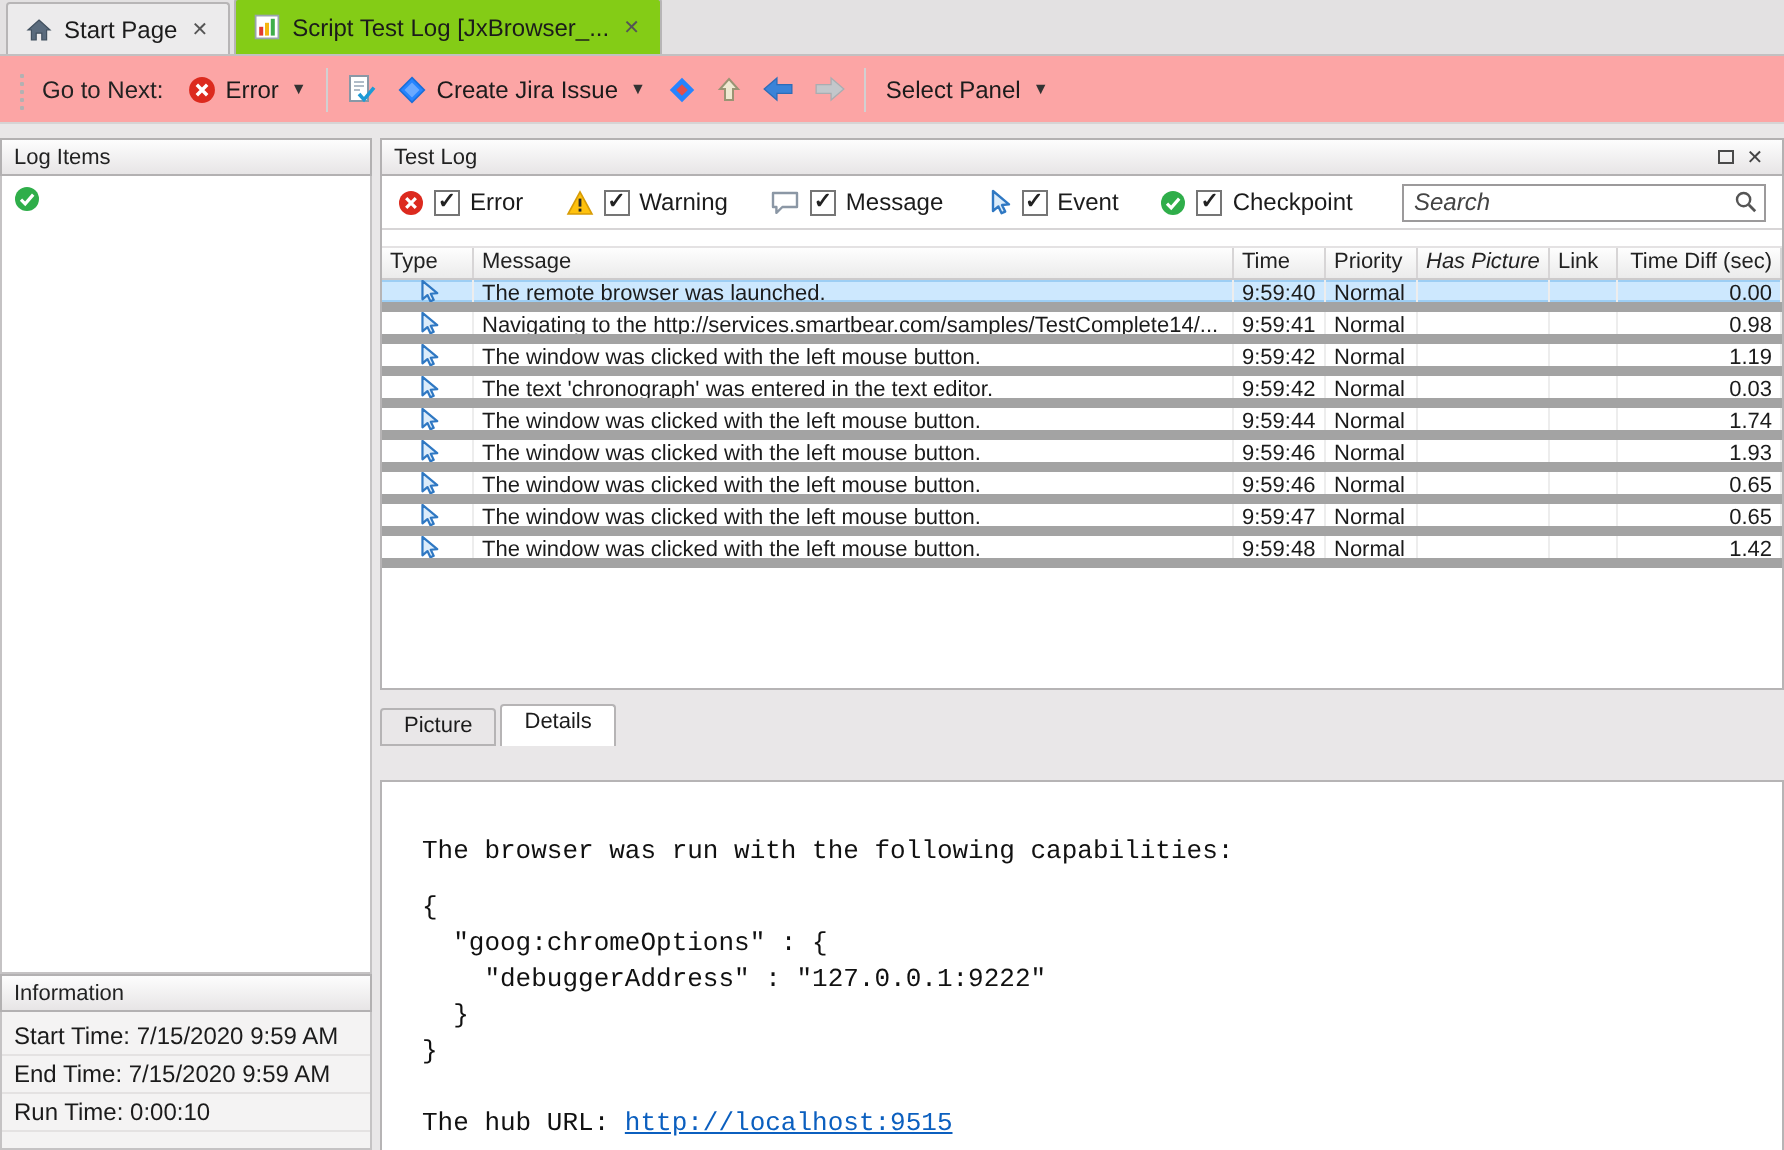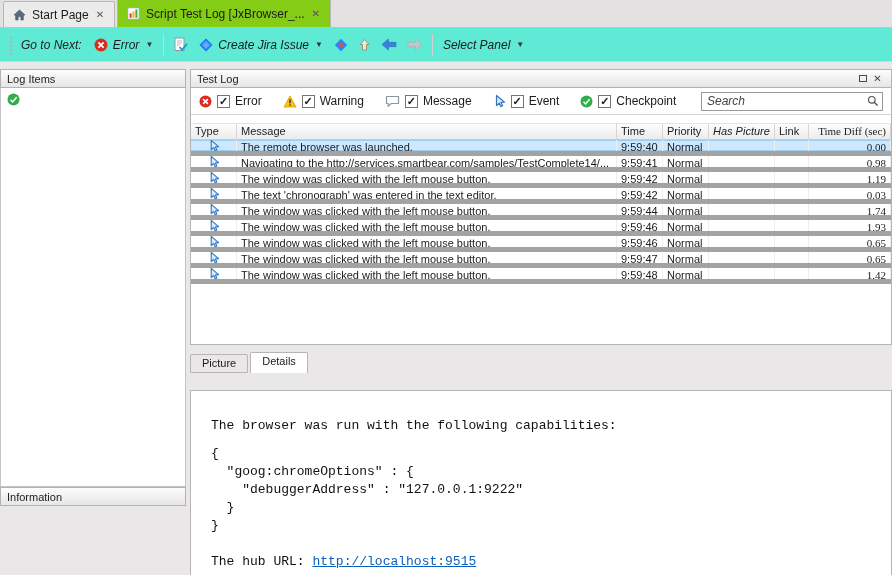--- a/index.html
+++ b/index.html
@@ -12,22 +12,22 @@
   .tabbar { position:absolute; left:0; top:0; width:892px; height:28px; background:#e3e1e2;
             border-bottom:1px solid #c2c0c1; display:flex; align-items:flex-end; padding-left:3px; }
   .doc-tab { display:flex; align-items:center; gap:6px; height:26px; padding:0 9px;
              border:1px solid #b7b5b6; border-bottom:none; background:#ecebec;
              border-radius:2px 2px 0 0; margin-right:2px; cursor:pointer; }
   .doc-tab.active { background:#84cc16; height:28px; }
   .tab-label { white-space:nowrap; }
   .tab-close { color:#555; font-size:10px; padding:0 1px; }
 
   
-  .toolbar { position:absolute; left:0; top:28px; width:892px; height:34px; background:#5eead4;
-             border-bottom:1px solid #d6d4d5; display:flex; align-items:center; padding:0 4px;font-style:italic; }
+  .toolbar { position:absolute; left:0; top:28px; width:892px; height:34px; background:#fca5a5;
+             border-bottom:1px solid #d6d4d5; display:flex; align-items:center; padding:0 4px; }
   .grip { width:5px; height:20px; margin:0 4px;
           background-image:radial-gradient(#b3b1b2 1px, transparent 1.2px);
           background-size:4px 4px; background-position:1px 1px; }
   .tb-label { margin:0 6px 0 4px; color:#222; }
   .tb-btn { display:flex; align-items:center; gap:5px; padding:4px 6px; border-radius:2px; cursor:pointer; }
   .tb-icon-btn { padding:4px 5px; }
   .caret { font-size:8px; color:#333; margin-left:1px; }
   .tb-sep { width:1px; height:22px; background:#d2d0d1; margin:0 4px; }
   svg { display:block; }
 
@@ -81,21 +81,21 @@
   .trow.selected { background:#cde8fe; box-shadow:inset 0 1px 0 #9dcef4, inset 0 -1px 0 #9dcef4; }
   .td { padding:0 4px; border-right:1px solid #ededed; font-size:11px; line-height:15px;
         white-space:nowrap; overflow:hidden; }
   .c-type     { width:46px; }
   .td.c-type  { display:flex; align-items:center; justify-content:center; padding:0; }
   .c-msg      { width:380px; text-overflow:ellipsis; }
   .c-time     { width:46px; }
   .c-priority { width:46px; }
   .c-picture  { width:66px; text-overflow:ellipsis;font-style:italic; }
   .c-link     { width:34px; }
-  .c-diff     { width:82px; text-align:right;font-family:Liberation Serif, serif; }
+  .c-diff     { width:82px; text-align:right; }
 
   
   .detail-tabs { position:absolute; left:0; top:290px; height:21px; display:flex; align-items:flex-end; }
   .dtab { height:19px; padding:2px 11px 0 11px; border:1px solid #b6b4b5; background:#e9e7e8;
           font-size:11px; margin-right:2px; border-radius:2px 2px 0 0; cursor:pointer; position:relative; }
   .dtab.active { background:#fff; height:21px; border-bottom:none; z-index:3; }
   .detail-content { position:absolute; left:0; top:328px; width:702px; height:195px; background:#fff;
                     border:1px solid #b6b4b5; overflow:hidden; z-index:2;
                     padding:26px 12px 0 20px; font-family:"Liberation Mono", monospace;
                     font-size:13px; line-height:18px; color:#111; }
@@ -227,20 +227,25 @@
           <svg width="13" height="13" viewBox="0 0 13 13">
               <circle cx="6.5" cy="6.5" r="6" fill="#2fae4a"></circle>
               <path d="M3.5 6.8 L5.6 8.9 L9.6 4.3" stroke="#fff" stroke-width="1.6" fill="none"></path>
             </svg>
         </span>
       </div>
     </div>
     <div class="panel-header info-header">
       <span>Information</span>
     </div>
+    <div class="info-body">
+      <div class="info-row">Start Time: 7/15/2020 9:59 AM</div>
+      <div class="info-row">End Time: 7/15/2020 9:59 AM</div>
+      <div class="info-row">Run Time: 0:00:10</div>
+    </div>
   </div>
 
   <div class="main">
 
     <div class="panel-header mp-header">
       <span class="mp-title">Test Log</span>
       <span class="win-btn">
           <span class="box-glyph"></span>
         </span>
       <span class="win-btn">✕</span>

